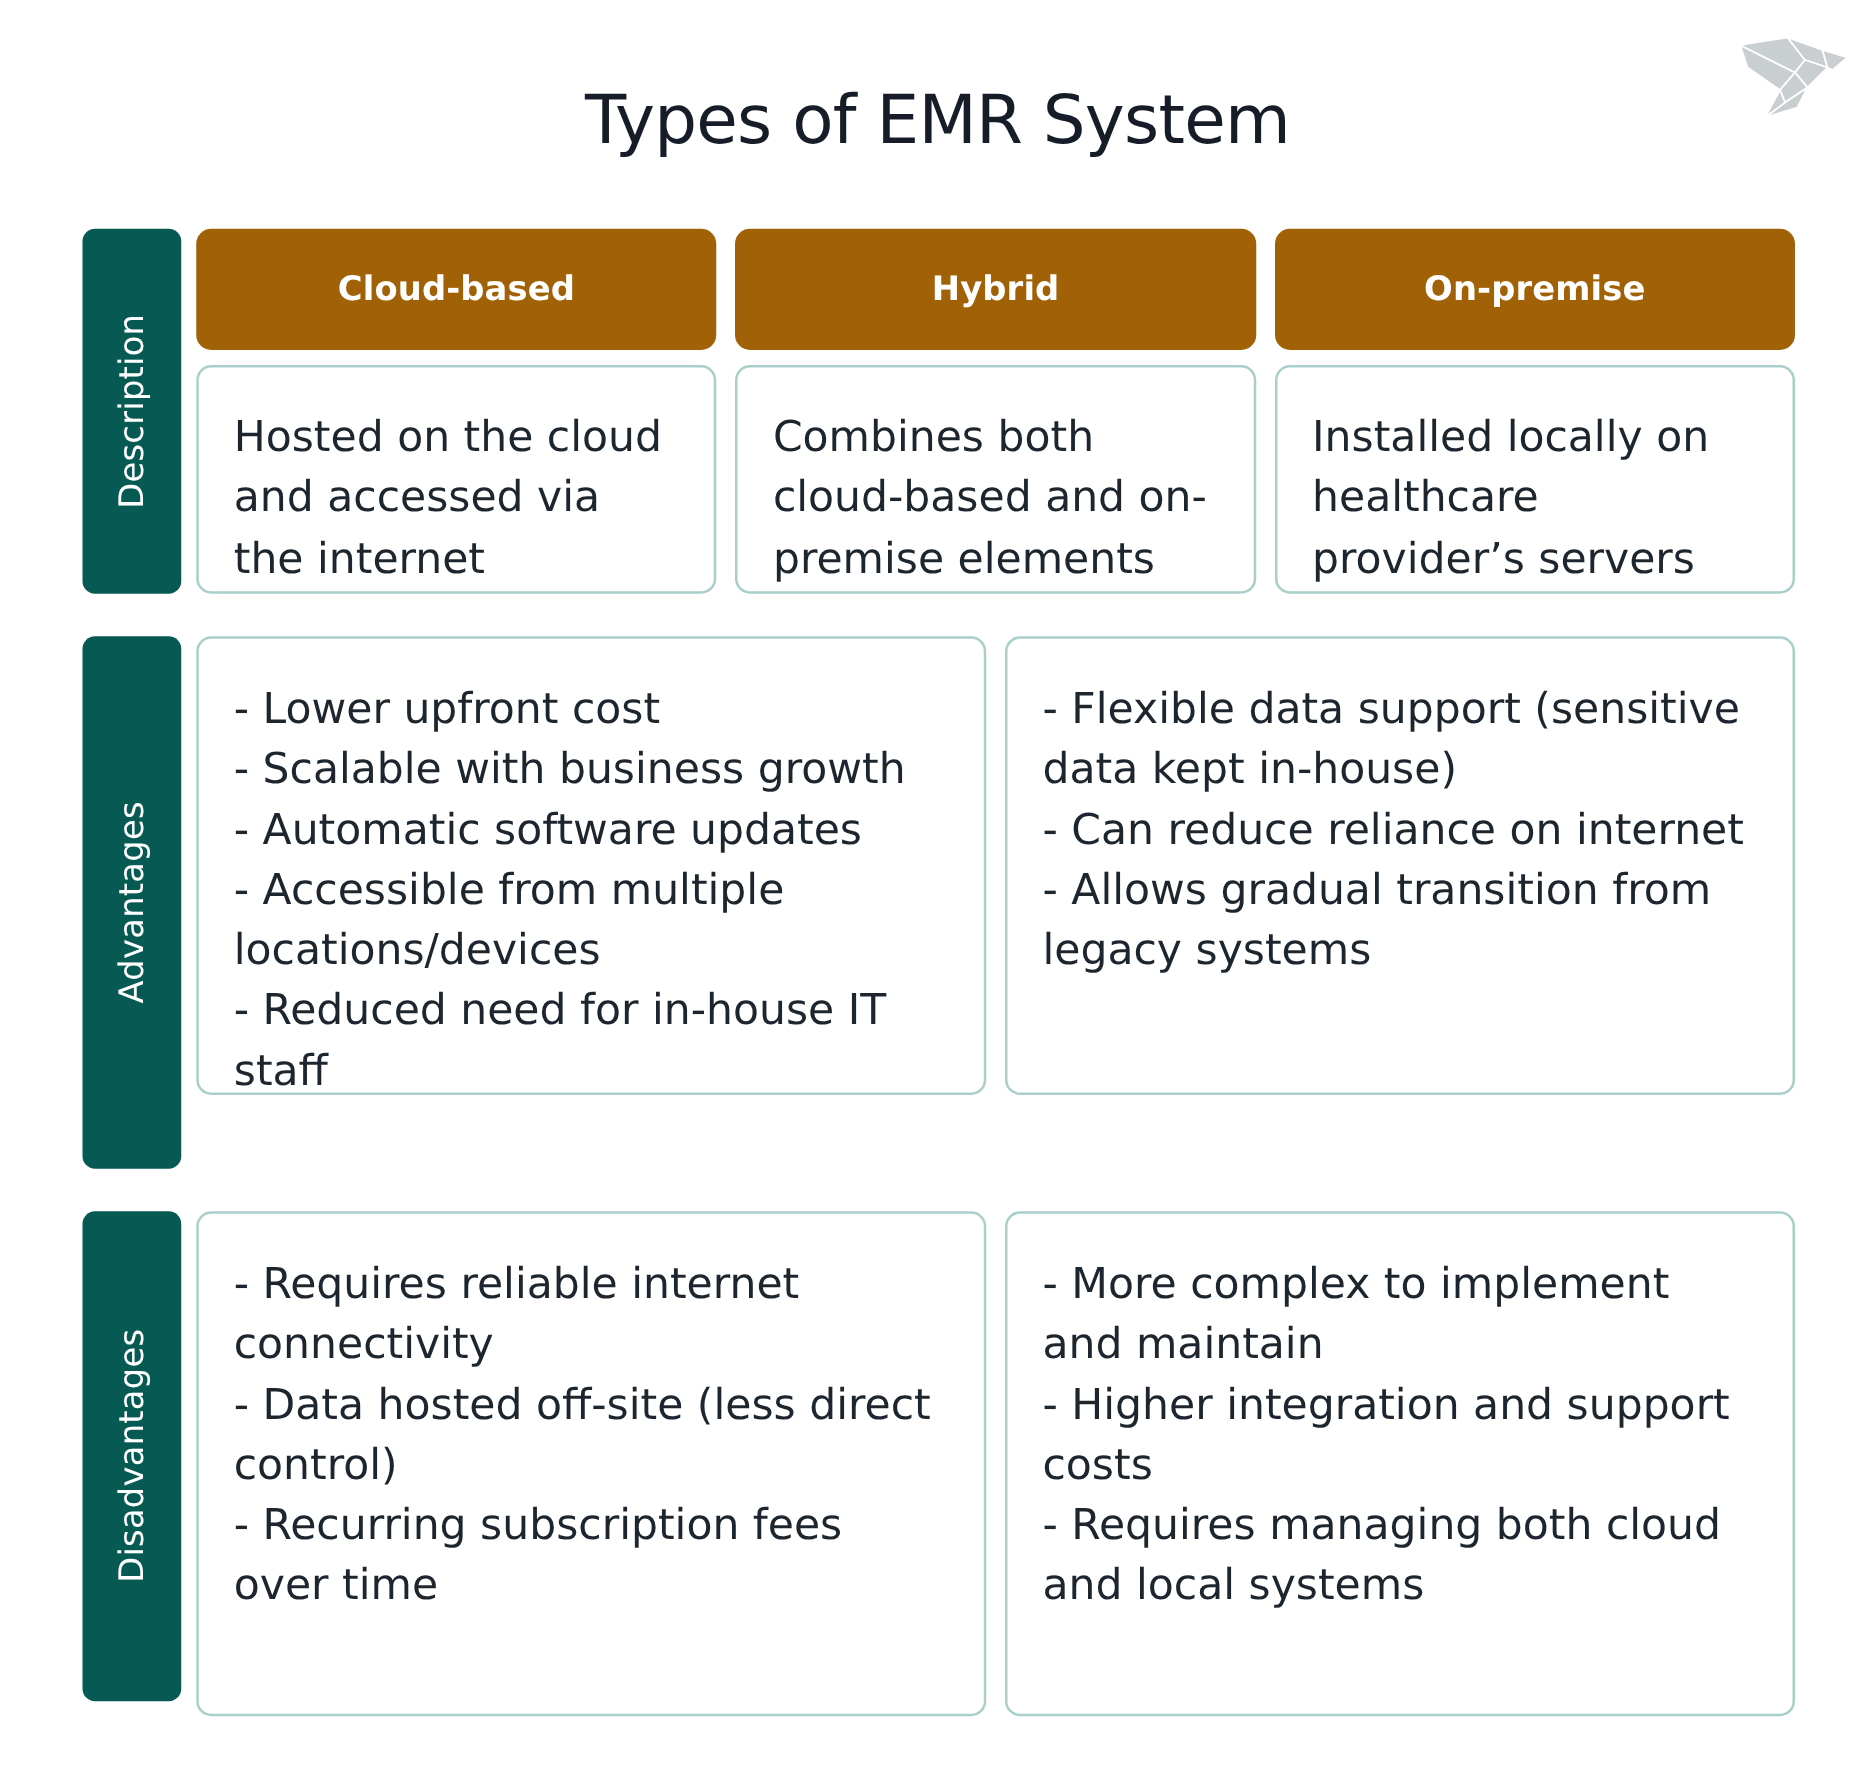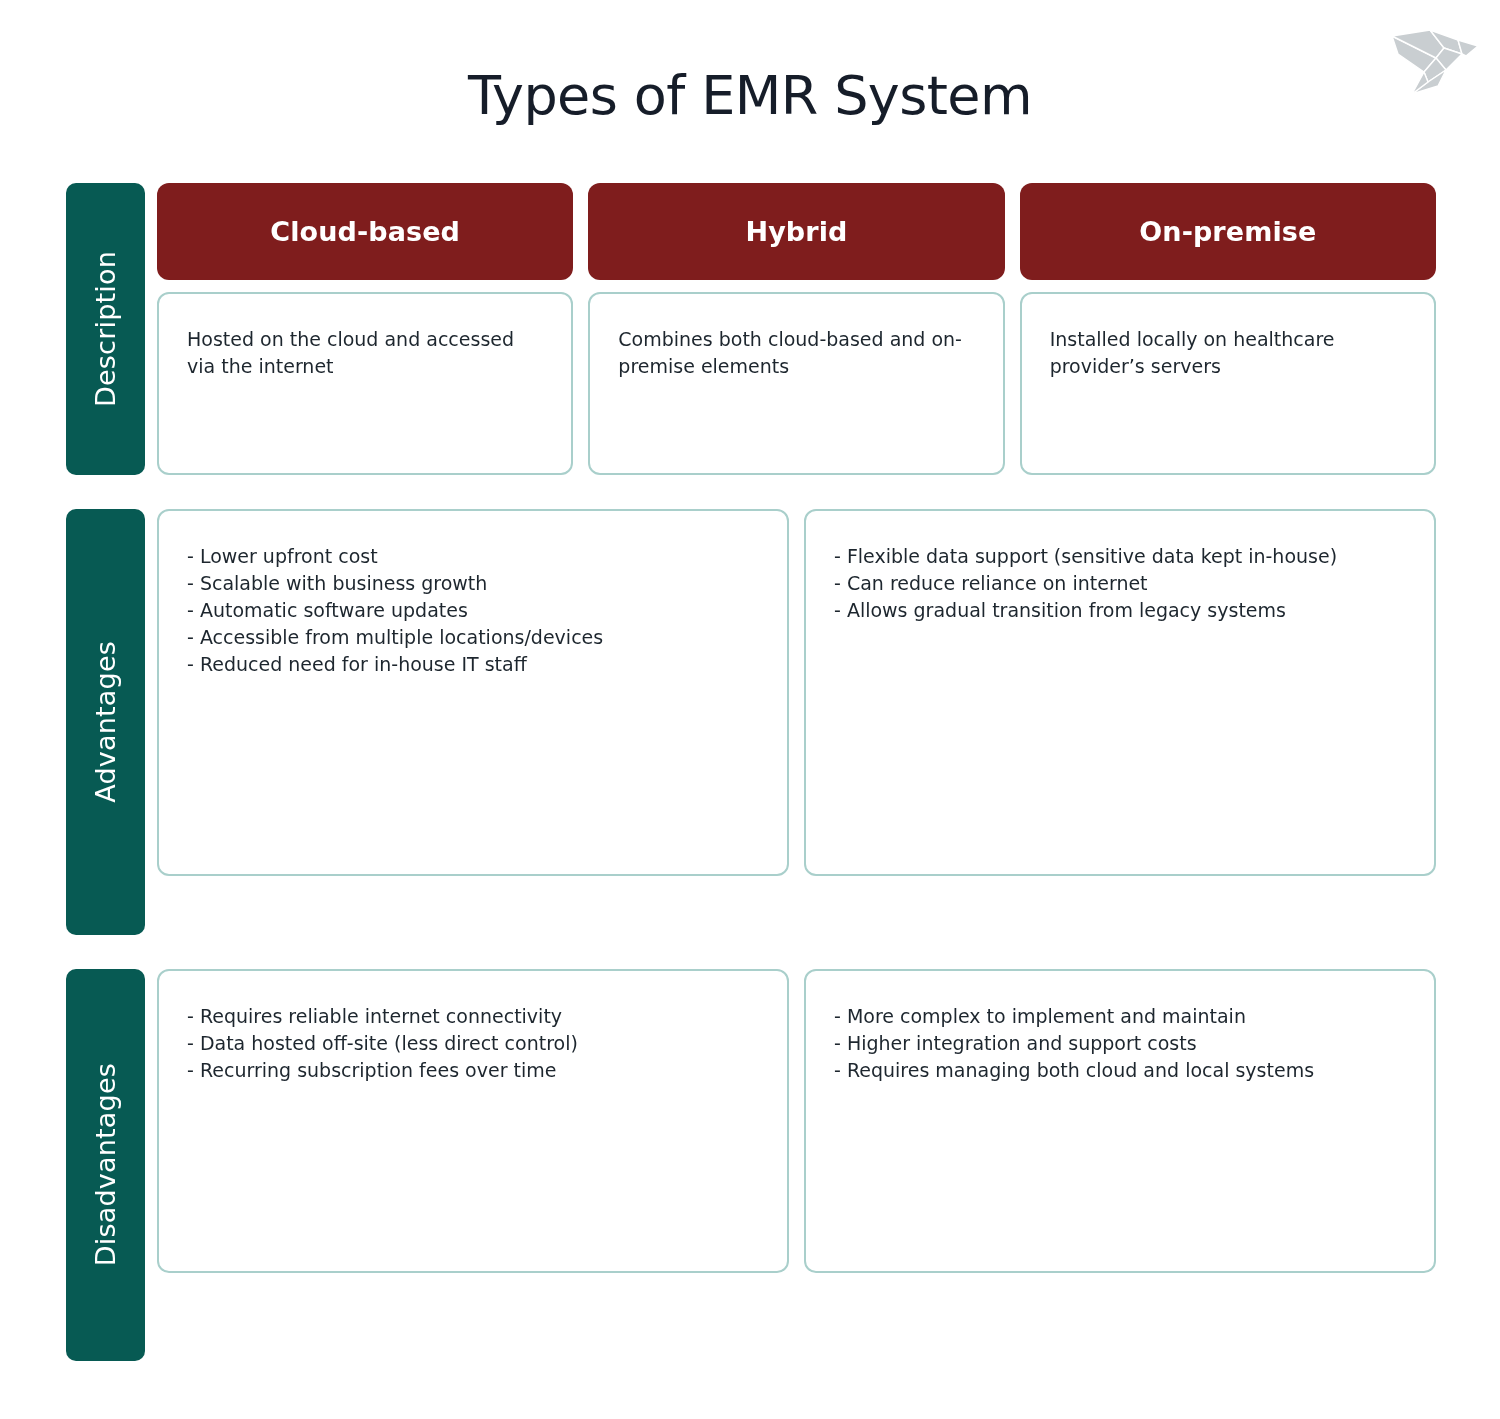--- a/index.html
+++ b/index.html
@@ -87,54 +87,54 @@
 
   .col {
     flex: 1 1 0;
     display: flex;
     flex-direction: column;
     min-width: 0;
   }
 
   
   .colhead {
-    background: #7f1d1d;
+    background: #a16207;
     border-radius: 12px;
     height: 97px;
     display: flex;
     align-items: center;
     justify-content: center;
     color: #ffffff;
     font-size: 27px;
     font-weight: bold;
     letter-spacing: 0.1px;
     margin-bottom: 12px;
   }
 
   
   .card {
     background: #ffffff;
     border: 2px solid #a9cfcb;
     border-radius: 12px;
     padding: 32px 28px 26px 28px;
     color: #1d262e;
-    font-size: 19px;
+    font-size: 34px;
     line-height: 1.42;
     white-space: pre-line;
     box-sizing: border-box;
   }
 
   
   .row-description .card { height: 183px; }
   .row-description .rowlabel { height: 292px; }
 
   .row-advantages .card { height: 367px; }
   .row-advantages .rowlabel { height: 426px; }
 
-  .row-disadvantages .card { height: 304px; }
+  .row-disadvantages .card { height: 404px; }
   .row-disadvantages .rowlabel { height: 392px; }
 </style>
 </head>
 <body>
 
 <div class="logo">
   <svg viewBox="0 0 100 86" width="100" height="86" aria-hidden="true">
     <g fill="#c9ced1" stroke="#ffffff" stroke-width="1.4" stroke-linejoin="round">
       <polygon points="8,22 52,44 40,58 14,40"></polygon>
       <polygon points="52,44 8,22 46,16 60,34"></polygon>

